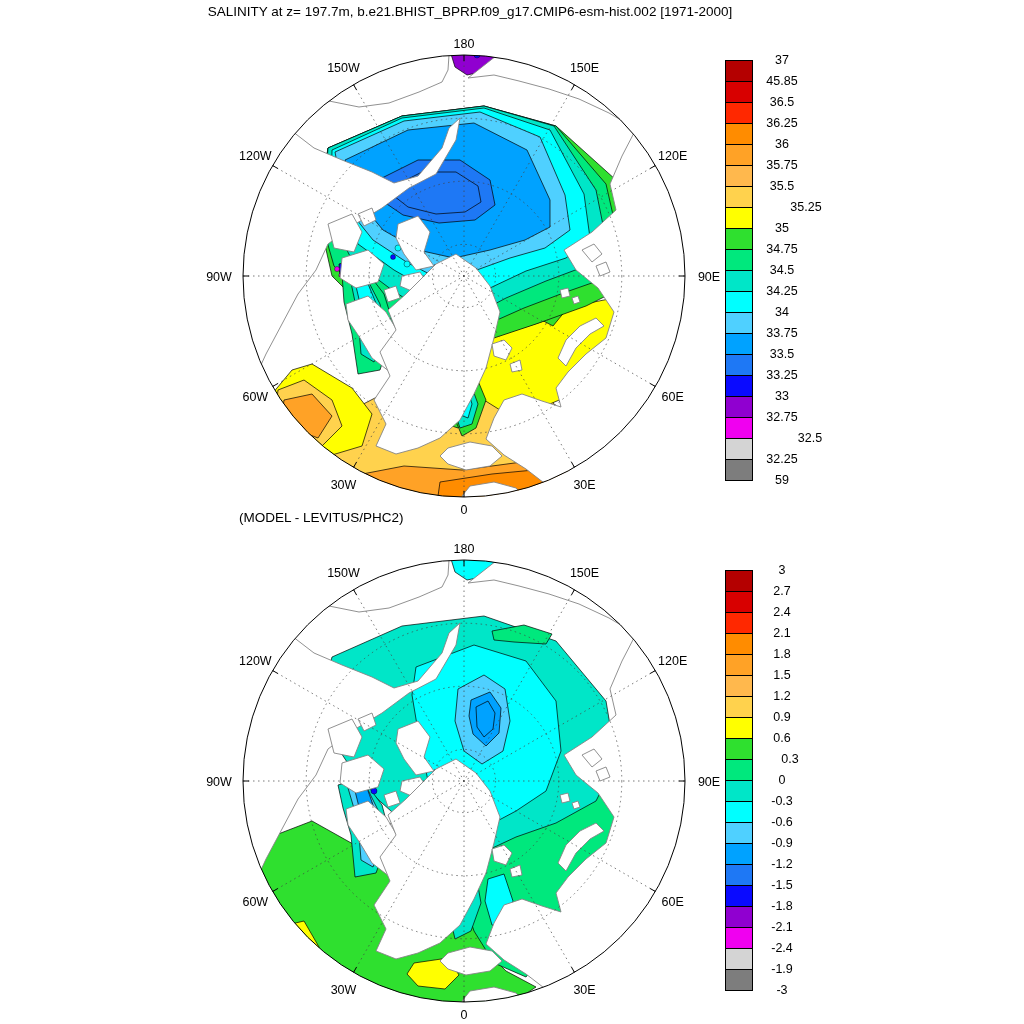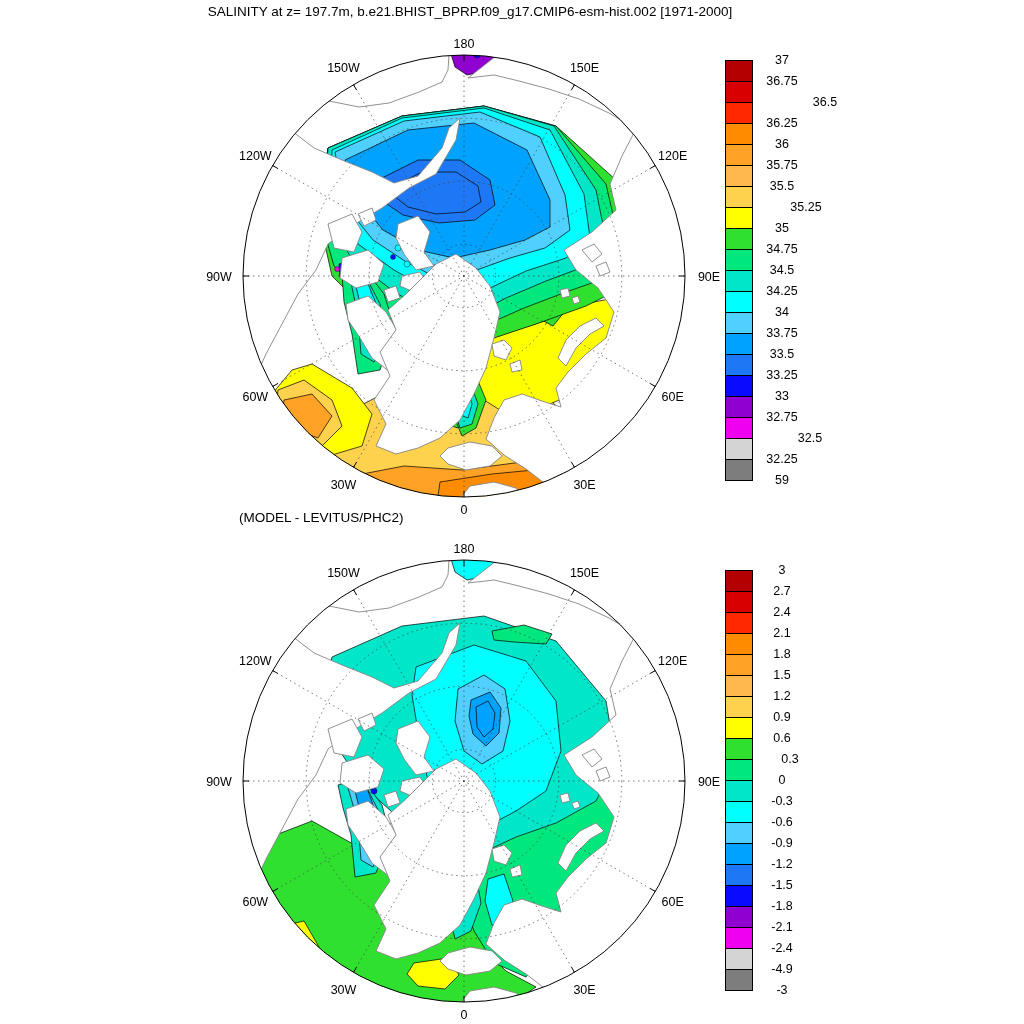--- a/index.html
+++ b/index.html
@@ -231,22 +231,22 @@
         <div class="cb-box" style="left: 725px; top: 291px; background: rgb(0, 255, 255);"></div>
         <div class="cb-box" style="left: 725px; top: 312px; background: rgb(79, 208, 255);"></div>
         <div class="cb-box" style="left: 725px; top: 333px; background: rgb(0, 162, 255);"></div>
         <div class="cb-box" style="left: 725px; top: 354px; background: rgb(30, 120, 245);"></div>
         <div class="cb-box" style="left: 725px; top: 375px; background: rgb(10, 10, 255);"></div>
         <div class="cb-box" style="left: 725px; top: 396px; background: rgb(144, 0, 208);"></div>
         <div class="cb-box" style="left: 725px; top: 417px; background: rgb(240, 0, 240);"></div>
         <div class="cb-box" style="left: 725px; top: 438px; background: rgb(212, 212, 212);"></div>
         <div class="cb-box" style="left: 725px; top: 459px; background: rgb(125, 125, 125);"></div>
         <div class="cb-label" style="left: 752px; top: 52px;">37</div>
-        <div class="cb-label" style="left: 752px; top: 73px;">36.75</div>
-        <div class="cb-label" style="left: 752px; top: 94px; padding-left: 43px;">36.5</div>
+        <div class="cb-label" style="left: 752px; top: 73px;">45.85</div>
+        <div class="cb-label" style="left: 752px; top: 94px;">36.5</div>
         <div class="cb-label" style="left: 752px; top: 115px;">36.25</div>
         <div class="cb-label" style="left: 752px; top: 136px;">36</div>
         <div class="cb-label" style="left: 752px; top: 157px;">35.75</div>
         <div class="cb-label" style="left: 752px; top: 178px;">35.5</div>
         <div class="cb-label" style="left: 752px; top: 199px; padding-left: 24px;">35.25</div>
         <div class="cb-label" style="left: 752px; top: 220px;">35</div>
         <div class="cb-label" style="left: 752px; top: 241px;">34.75</div>
         <div class="cb-label" style="left: 752px; top: 262px;">34.5</div>
         <div class="cb-label" style="left: 752px; top: 283px;">34.25</div>
         <div class="cb-label" style="left: 752px; top: 304px;">34</div>
@@ -292,17 +292,17 @@
         <div class="cb-label" style="left: 752px; top: 751px; padding-left: 8px;">0.3</div>
         <div class="cb-label" style="left: 752px; top: 772px;">0</div>
         <div class="cb-label" style="left: 752px; top: 793px;">-0.3</div>
         <div class="cb-label" style="left: 752px; top: 814px;">-0.6</div>
         <div class="cb-label" style="left: 752px; top: 835px;">-0.9</div>
         <div class="cb-label" style="left: 752px; top: 856px;">-1.2</div>
         <div class="cb-label" style="left: 752px; top: 877px;">-1.5</div>
         <div class="cb-label" style="left: 752px; top: 898px;">-1.8</div>
         <div class="cb-label" style="left: 752px; top: 919px;">-2.1</div>
         <div class="cb-label" style="left: 752px; top: 940px;">-2.4</div>
-        <div class="cb-label" style="left: 752px; top: 961px;">-4.9</div>
+        <div class="cb-label" style="left: 752px; top: 961px;">-1.9</div>
         <div class="cb-label" style="left: 752px; top: 982px;">-3</div>
       </div>
     </div>
 </div>
 
 </body></html>

